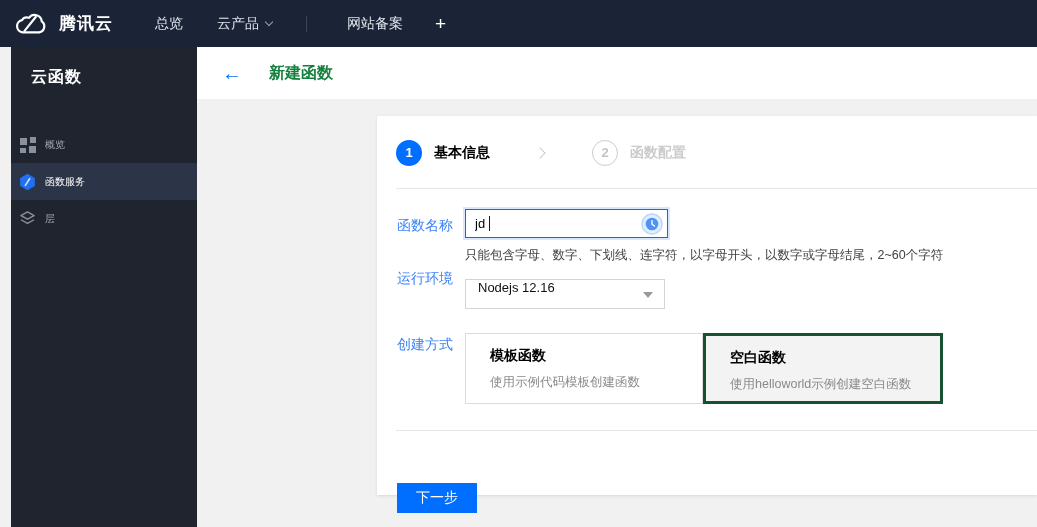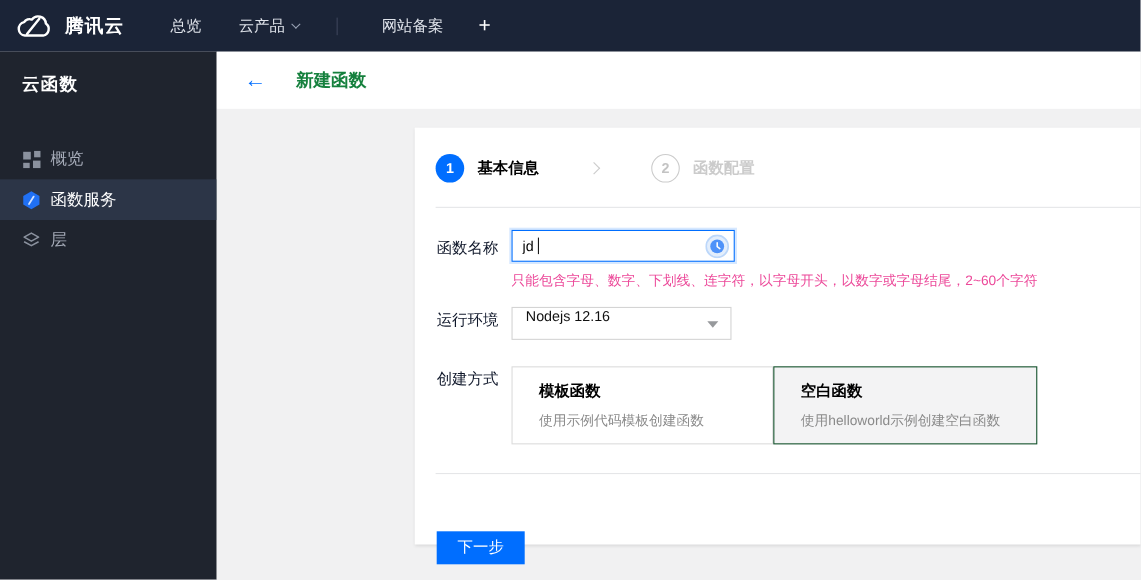--- a/index.html
+++ b/index.html
@@ -24,28 +24,28 @@
   .topnav-item + .topnav-item { margin-left: 34px; }
   .caret-down {
     width: 6px; height: 6px; border-top: 1.5px solid #98a1b3; border-right: 1.5px solid #98a1b3;
     transform: rotate(135deg); margin-left: 7px; margin-top: -3px;
   }
   .topnav-divider { width: 1px; height: 16px; background: #3c455a; margin: 0 28px 0 34px; }
   .add-tab { color: #fff; font-size: 19px; margin-left: 32px; cursor: pointer; line-height: 1; }
 
   
   .sidebar {
-    position: absolute; left: 0; top: 47px; width: 197px; height: 480px;
+    position: absolute; left: 11px; top: 47px; width: 197px; height: 480px;
     background: #1f242e;
   }
   .side-title { color: #ffffff; font-size: 16px; font-weight: bold; padding: 20px 0 0 20px; letter-spacing: 1px; }
   .side-menu { margin-top: 38px; }
   .side-item {
-    height: 37px; display: flex; align-items: center; padding-left: 20px;
-    color: #a5abb8; font-size: 15px; cursor: pointer;
+    height: 37px; display: flex; align-items: center; padding-left: 8px;
+    color: #a5abb8; font-size: 10px; cursor: pointer;
   }
   .side-item.selected { background: #2c3547; color: #ffffff; }
   .side-icon { width: 17px; height: 18px; margin-right: 9px; display: flex; align-items: center; justify-content: center; }
 
   
   .main-header {
     position: absolute; left: 197px; top: 47px; width: 840px; height: 52px;
     background: #ffffff; display: flex; align-items: center;
   }
   .back-arrow { color: #006eff; font-size: 20px; margin-left: 25px; cursor: pointer; line-height: 1; }
@@ -73,53 +73,53 @@
   .step-label.inactive { color: #cbcbcb; }
   .step-chevron {
     width: 8px; height: 8px; border-top: 1.5px solid #ccc; border-right: 1.5px solid #ccc;
     transform: rotate(45deg); margin: 0 48px 0 46px;
   }
   .sep { position: absolute; left: 19px; right: 0; height: 1px; background: #e5e6e8; }
   .sep-steps { top: 72px; }
   .sep-footer { top: 314px; }
 
   
-  .form-label { position: absolute; left: 20px; font-size: 14px; color: #0f172a; }
+  .form-label { position: absolute; left: 20px; font-size: 14px; color: #3b82f6; }
   .lbl-name { top: 101px; }
-  .lbl-runtime { top: 166px; }
+  .lbl-runtime { top: 154px; }
   .lbl-method { top: 220px; }
 
   .name-input {
     position: absolute; left: 88px; top: 93px; width: 203px; height: 29px;
     border: 1px solid #006eff; box-shadow: 0 0 0 2px rgba(0,110,255,0.16);
     font-size: 13px; padding: 0 30px 0 9px; color: #000; outline: none;
     font-family: "Liberation Sans", "DejaVu Sans", sans-serif; background: #fff;
   }
   .text-caret { position: absolute; left: 112px; top: 100px; width: 1px; height: 15px; background: #1a1a1a; }
   .clock-btn { position: absolute; left: 264px; top: 96.5px; width: 22px; height: 22px; cursor: pointer; }
-  .field-help { position: absolute; left: 88px; top: 131px; font-size: 12.5px; color: #ec4899; }
+  .field-help { position: absolute; left: 88px; top: 131px; font-size: 12.5px; color: #404040; }
 
   .runtime-select {
     position: absolute; left: 88px; top: 163px; width: 200px; height: 30px;
     border: 1px solid #d4d4d4; background: #fff; cursor: pointer;
     display: flex; font-size: 13px; color: #111; padding-left: 12px;
   }
   .select-arrow {
     position: absolute; right: 11px; top: 12px;
     width: 0; height: 0; border-left: 5px solid transparent; border-right: 5px solid transparent;
     border-top: 6px solid #97999c;
   }
 
   .method-card {
     position: absolute; top: 217px; height: 71px; background: #fff;
     border: 1px solid #dcdcdc; cursor: pointer; padding: 13px 0 0 24px;
   }
   .method-card.card-1 { left: 88px; width: 238px; }
   .method-card.card-2 { left: 326px; width: 240px; }
-  .method-card.selected { border: 1px solid #14532d; background: #f3f3f4; }
+  .method-card.selected { border: 3px solid #14532d; background: #f3f3f4; }
   .method-title { font-size: 14px; font-weight: bold; color: #000; }
   .method-desc { font-size: 12.5px; color: #8a8a8a; margin-top: 9px; }
 
   .next-btn {
     position: absolute; left: 20px; top: 331px; width: 80px; height: 30px;
     background: #006eff; color: #fff; border: none; font-size: 14px; cursor: pointer;
     font-family: "Liberation Sans", "DejaVu Sans", sans-serif;
     margin-top: 36px;
   }
 </style>

